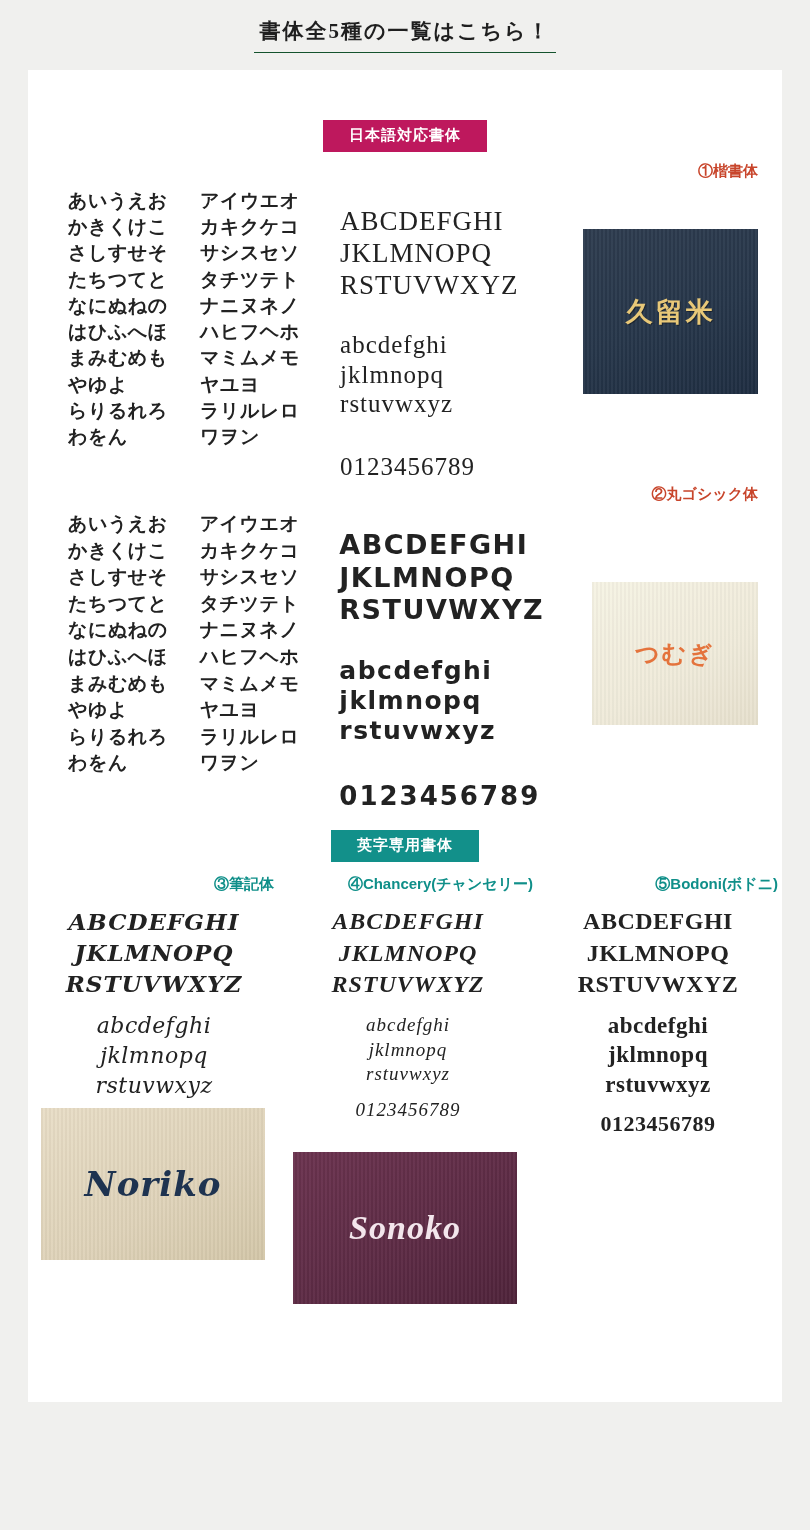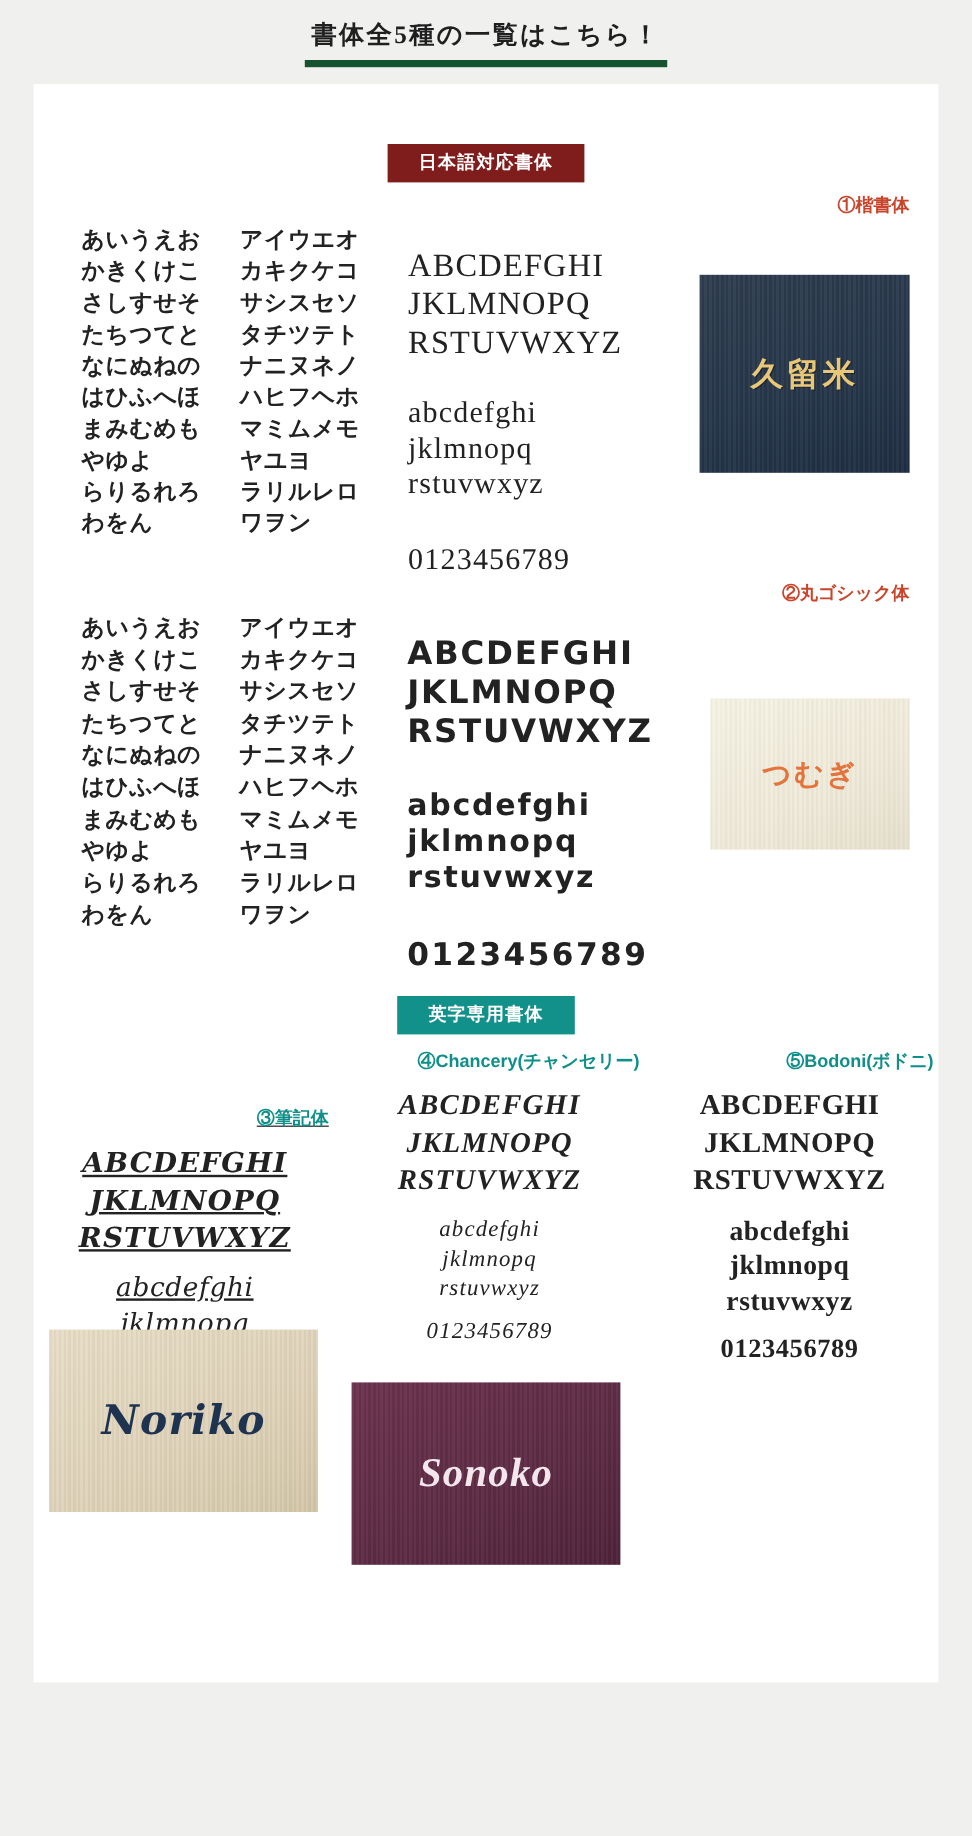--- a/index.html
+++ b/index.html
@@ -28,21 +28,21 @@
     display: flex;
     align-items: center;
     justify-content: center;
     background: #f0f0ee;
   }
   .header-title {
     font-size: 21px;
     letter-spacing: 2px;
     font-weight: 600;
     color: #1f1f1f;
-    border-bottom: 6px solid #14532d;
+    border-bottom: 1px solid #14532d;
     padding: 0 6px 7px 6px;
     font-family: "Liberation Serif", serif;
   }
   
   .card {
     position: absolute;
     top: 70px;
     left: 28px;
     width: 754px;
     height: 1332px;
@@ -56,21 +56,21 @@
   }
   .chip {
     display: inline-block;
     color: #fff;
     font-size: 15px;
     font-weight: 700;
     letter-spacing: 1px;
     padding: 6px 26px 7px 26px;
     box-sizing: border-box;
   }
-  .chip.jp { background: #7f1d1d; }
+  .chip.jp { background: #be185d; }
   .chip.en { background: #12908a; }
 
   
   .font-row {
     position: absolute;
     box-sizing: border-box;
   }
   .row-title {
     font-size: 15px;
     font-weight: 700;
@@ -303,31 +303,31 @@
 ワヲン</div>
         <div class="col maru-lat" style="width:255px; padding-left:8px;">
           <div class="upper">ABCDEFGHI
 JKLMNOPQ
 RSTUVWXYZ</div>
           <div class="lower">abcdefghi
 jklmnopq
 rstuvwxyz</div>
           <div class="num">0123456789</div>
         </div>
-        <div class="photo photo-cream" style="width:168px; height:126px; margin-top:72px;">
+        <div class="photo photo-cream" style="width:168px; height:143px; margin-top:72px;">
           <span class="stitch">つむぎ</span>
         </div>
       </div>
     </div>
 
     <div class="chip-row" style="position:absolute; top:760px; left:0; width:754px;">
       <span class="chip en">英字専用書体</span>
     </div>
 
-    <div class="font-row" style="top:853px; left:6px; width:240px; text-align:center;text-decoration:underline;">
+    <div class="font-row" style="top:805px; left:6px; width:240px; text-align:center;">
       <div class="row-title en">③筆記体</div>
       <div class="script" style="margin-top:12px;">
         <div class="upper col">ABCDEFGHI
 JKLMNOPQ
 RSTUVWXYZ</div>
         <div class="lower col">abcdefghi
 jklmnopq
 rstuvwxyz</div>
         <div class="num">0123456789</div>
       </div>

